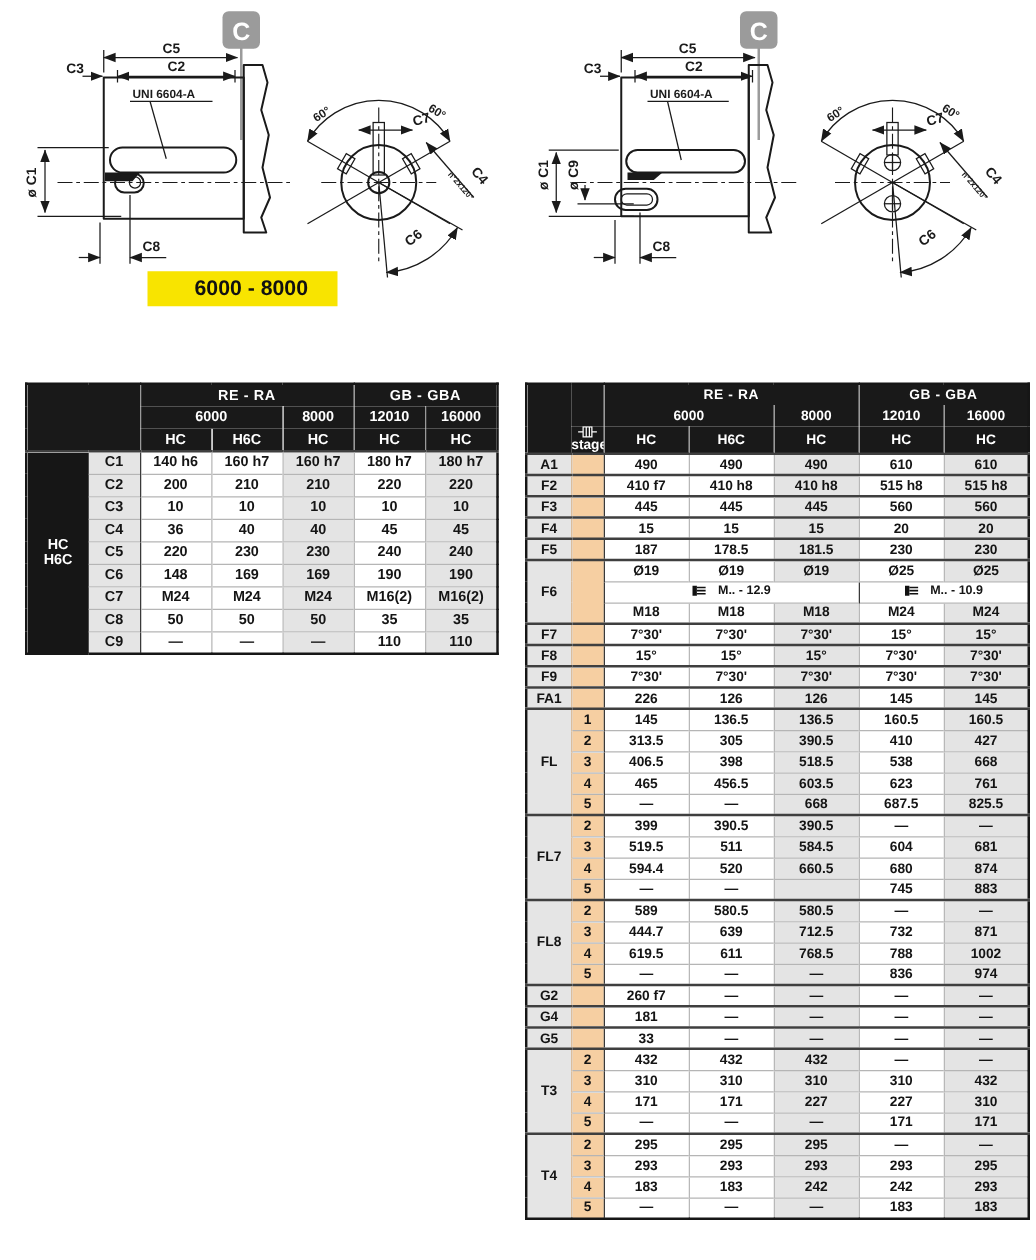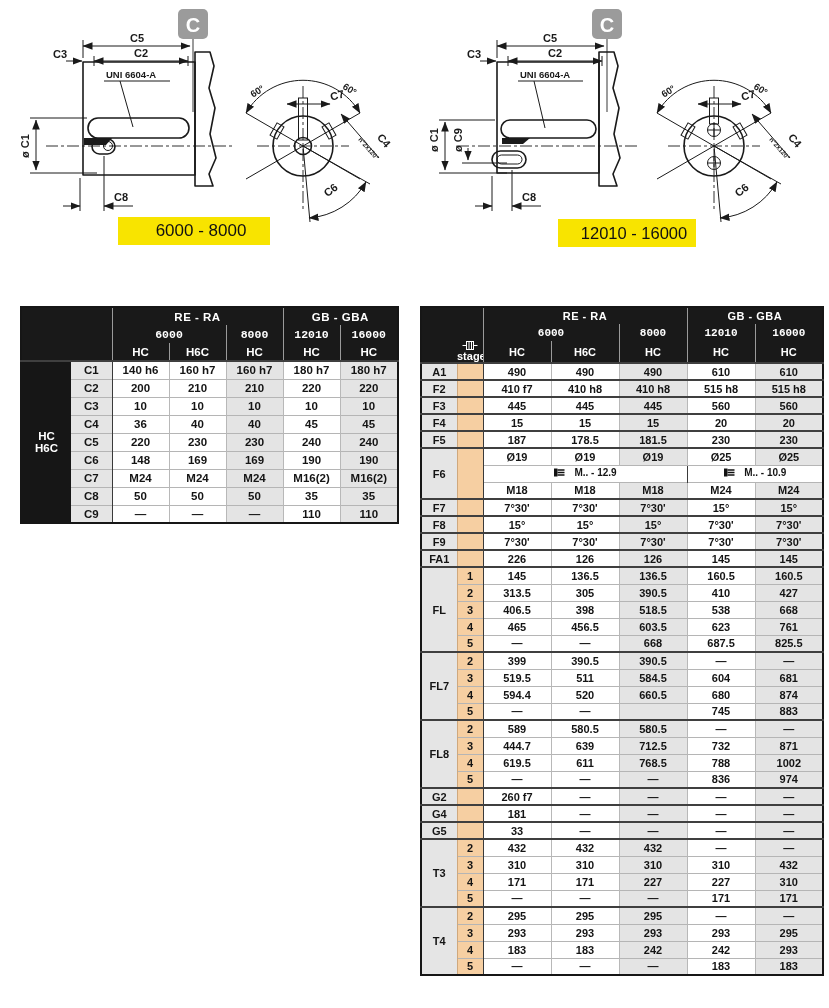--- a/index.html
+++ b/index.html
@@ -9,42 +9,42 @@
   svg { overflow:visible; }
   svg text { font-family:"Liberation Sans", sans-serif; fill:#1a1a1a; font-weight:bold; }
   .drawing { position:absolute; }
   .ln { stroke:#1a1a1a; stroke-width:1.6; fill:none; stroke-linejoin:round; }
   .tn { stroke:#1a1a1a; stroke-width:1; fill:none; }
   .cl { stroke:#1a1a1a; stroke-width:0.9; fill:none; stroke-dasharray:12 3 3 3; }
   .dim { font-size:11px; }
   .dims { font-size:9.5px; }
   .tiny { font-size:6.5px; }
   .ctag-text { font-size:20px; fill:#fff; }
-  .caption { position:absolute; background:#f8e400; color:#111; font-weight:normal; text-align:center;padding-left:14px; }
+  .caption { position:absolute; background:#f8e400; color:#111; font-weight:bold; text-align:center;padding-left:14px; }
   #cap1 { left:118px; top:217px; width:152px; height:28px; font-size:17px; line-height:28px; }
   #cap2 { left:558px; top:219px; width:138px; height:28px; font-size:16.5px; line-height:28px; }
 
   table.tbl { position:absolute; border-collapse:collapse; table-layout:fixed; border:2px solid #161616; }
   .tbl td { padding:0; text-align:center; vertical-align:middle; font-weight:bold; color:#141414; border-left:1px solid #b8b8b8; overflow:hidden; white-space:nowrap; }
   #ltable { left:20px; top:306px; width:377px; }
   #rtable { left:420px; top:306px; width:402px; }
   #ltable td { height:18px; font-size:11.5px; }
   #rtable td { height:17px; font-size:11px; }
   .tbl .r td { border-top:1px solid #b5b5b5; }
   .tbl .bt td { border-top:2px solid #3f3f3f; }
   .tbl .v { background:#fff; }
   .tbl .g { background:#e4e4e4; }
   .tbl .c0 { border-left:1.5px solid #3a3a3a;margin-left:14px; }
   .tbl .lbl { background:#e5e5e5; border-left:0; }
   .tbl .stg { background:#f6cfa2; font-size:10.5px; border-left:1px solid #cfa87d; }
   .tbl .side { background:#161616; color:#fff; font-size:21px; line-height:1.08; border:0; }
   .tbl .hc { background:#191919; color:#fff; border:0; }
   .tbl .hsep { border-left:1px solid #9a9a9a; }
   .tbl .h1 td { height:26px; font-size:14px; letter-spacing:0.5px;margin-left:16px; }
-  .tbl .h2 td { height:28px; font-size:16px;font-family:Liberation Mono, monospace; }
+  .tbl .h2 td { height:28px; font-size:16px; }
   .tbl .h3 td { height:22px; font-size:13px; }
   .stages-cell { font-size:6.5px; line-height:1; }
   .stages-cell svg { display:block; margin:0 auto 1px auto; }
   .bolt { background:#fff; }
   .bolt .bwrap { display:inline-flex; align-items:center; gap:8px; font-size:10px; }
   #rtable .boltR { border-left:1.5px solid #3a3a3a; }
 </style>
 </head>
 <body>
 
@@ -188,21 +188,20 @@
   <line class="tn" x1="337" y1="114" x2="375" y2="158" marker-start="url(#a2)"></line>
   <text class="dim" transform="translate(377,143) rotate(49)" text-anchor="middle">C4</text>
   <text class="tiny" transform="translate(363,150) rotate(49)" text-anchor="middle">n°2x120°</text>
   <line class="tn" x1="299" y1="146" x2="306" y2="222"></line>
   <line class="tn" x1="299" y1="146" x2="366" y2="184"></line>
   <path class="tn" d="M305 218 A72 72 0 0 0 362 182" marker-start="url(#a2)" marker-end="url(#a2)"></path>
   <text class="dim" transform="translate(329,193) rotate(-38)" text-anchor="middle">C6</text>
 </svg>
 
 <div id="cap1" class="caption">6000 - 8000</div>
-<div id="cap2" class="caption">12010 - 16000</div>
 
 <table id="ltable" class="tbl">
 <colgroup>
         <col style="width:50px">
         <col style="width:41px">
         <col style="width:57px">
         <col style="width:57px">
         <col style="width:57px">
         <col style="width:57px">
         <col style="width:58px">

